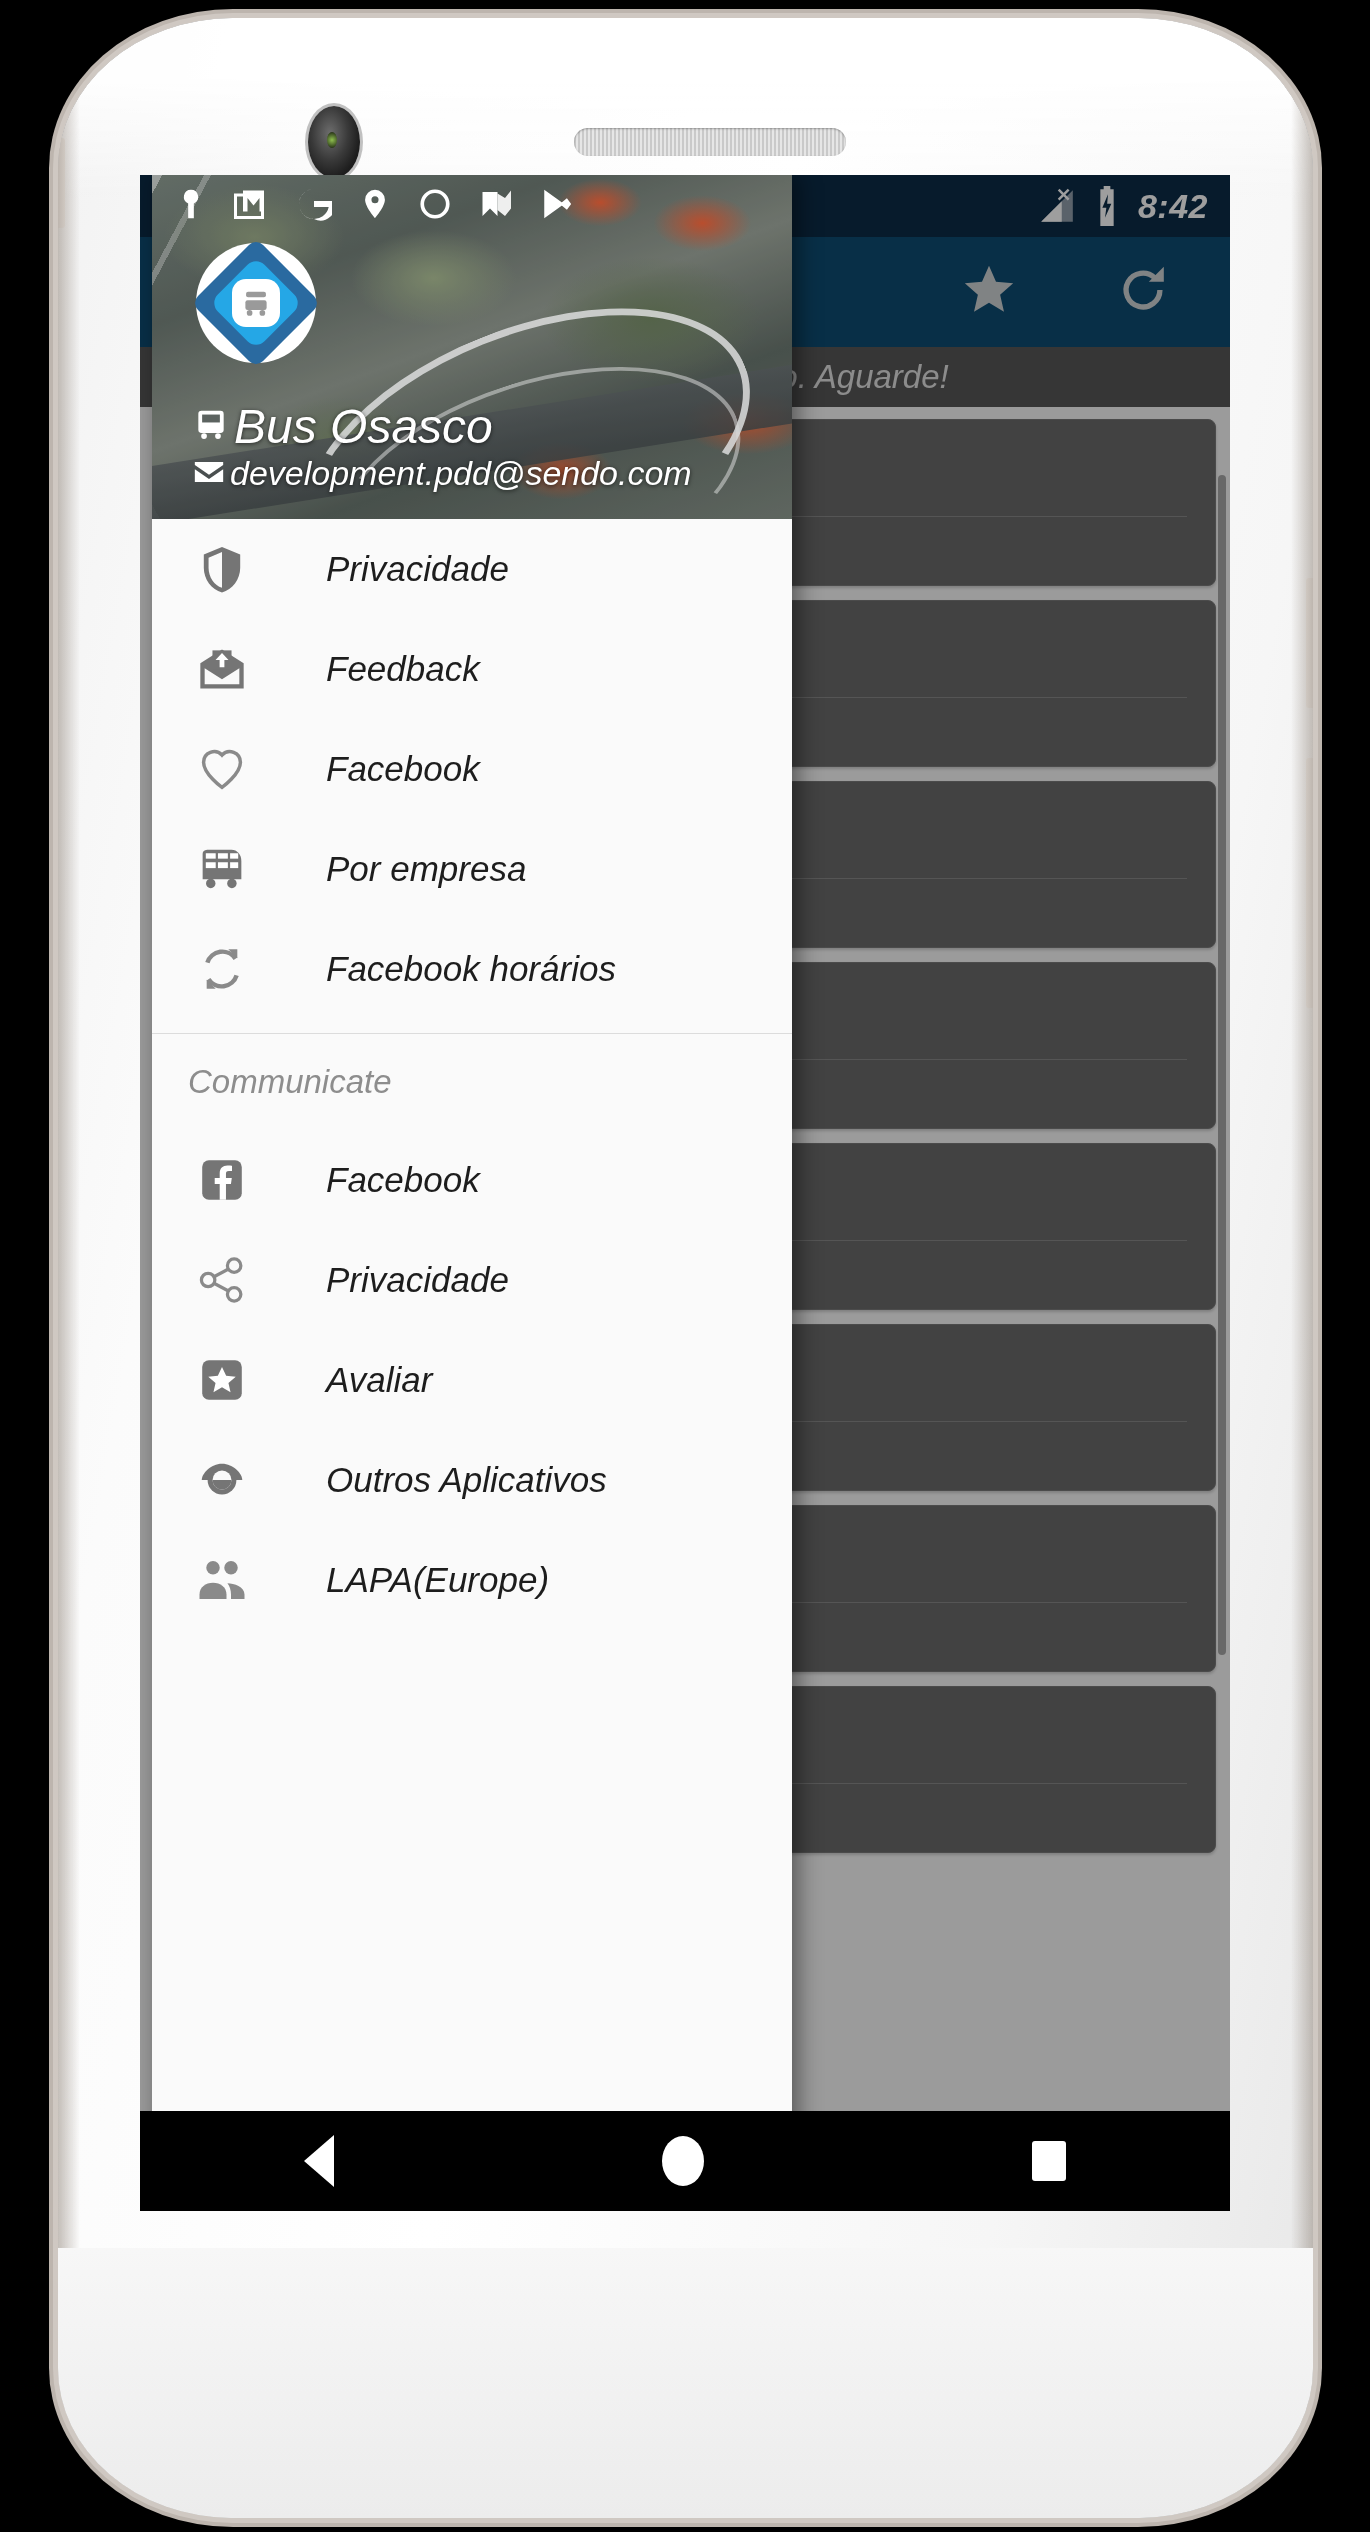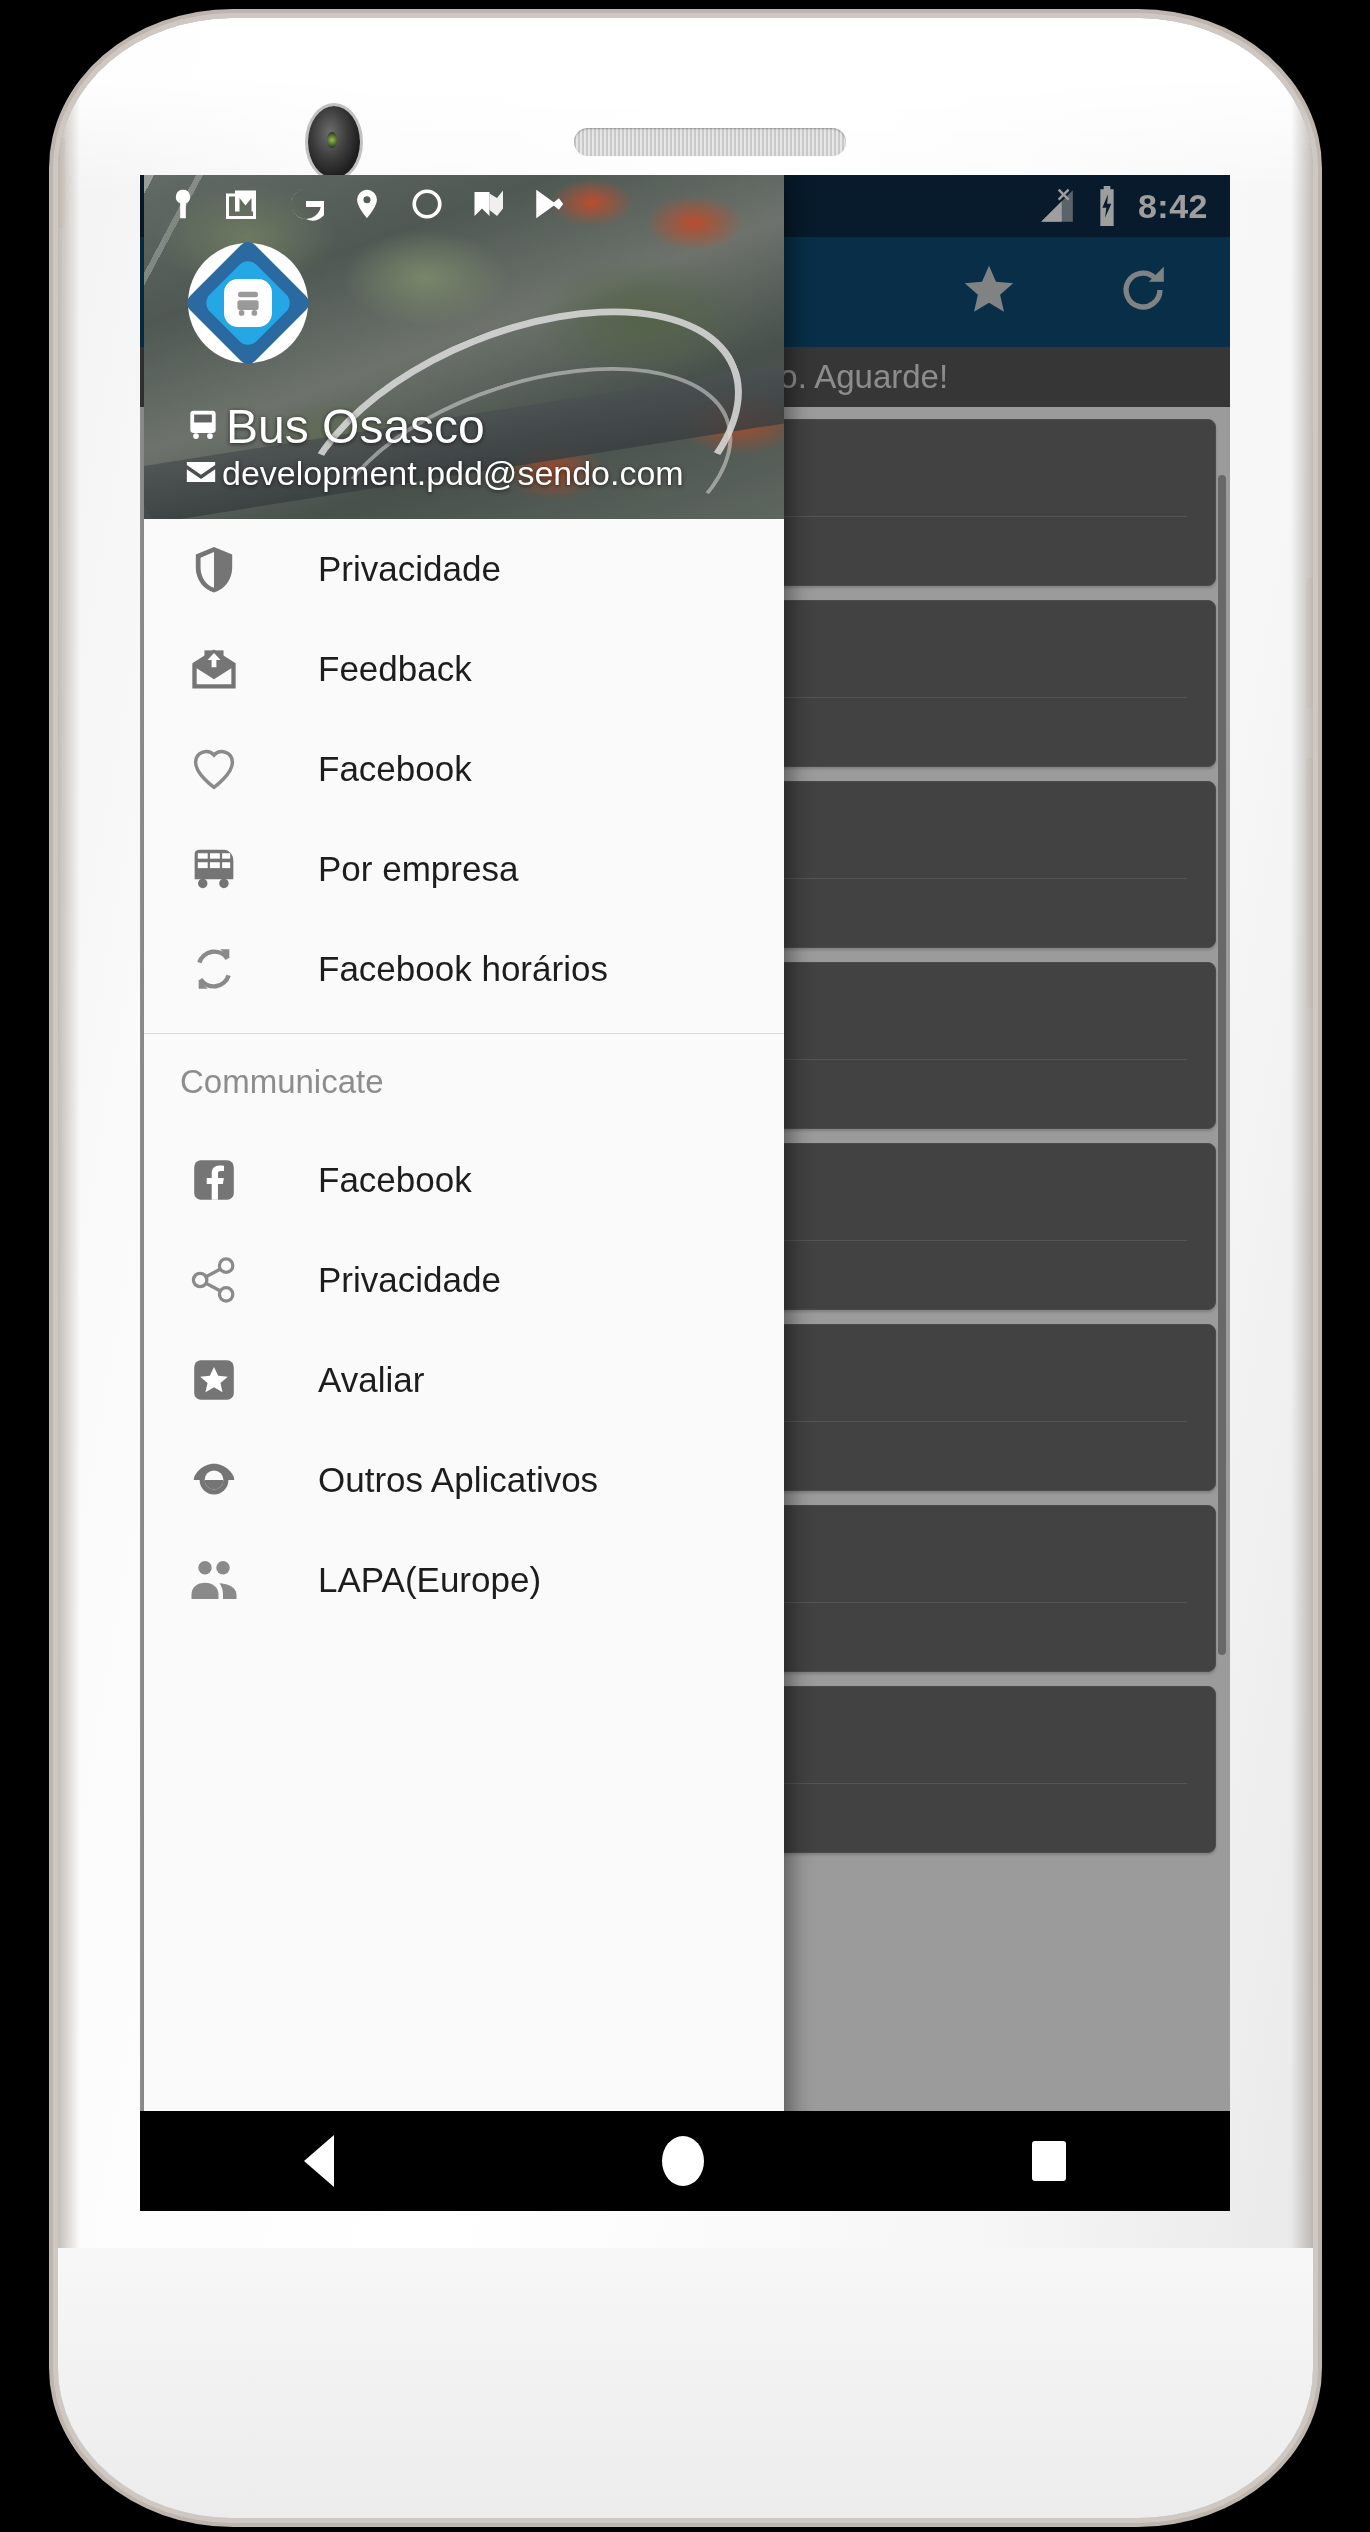--- a/index.html
+++ b/index.html
@@ -12,20 +12,21 @@
 
   
   #device {
     position: absolute;
     left: 58px; top: 18px;
     width: 1255px; height: 2500px;
     border-radius: 175px / 150px;
     background: linear-gradient(100deg,#f2f2f2 0%,#fbfbfb 18%,#ffffff 45%,#f6f6f6 78%,#e7e7e7 100%);
     box-shadow: 0 0 0 5px #cfc8c2, 0 0 0 9px #bdb5ae, 0 6px 26px rgba(0,0,0,.55);
     overflow: hidden;
+    font-style: italic;
   }
   #device-inner-sheen {
     position: absolute; inset: 0;
     border-radius: 175px / 150px;
     background:
       linear-gradient(90deg, rgba(150,140,130,.55) 0px, rgba(255,255,255,0) 22px),
       linear-gradient(270deg, rgba(150,140,130,.55) 0px, rgba(255,255,255,0) 22px),
       linear-gradient(180deg, rgba(255,255,255,.9) 0 60px, rgba(255,255,255,0) 180px);
     pointer-events: none;
   }
@@ -131,21 +132,21 @@
   #bg-scroll {
     position:absolute; right:4px; top:300px; width:8px; height:1180px;
     background:#9a9a9a; border-radius:4px; opacity:.85;
   }
 
   
   #scrim { position:absolute; inset:0; background:rgba(0,0,0,.38); }
 
   
   #drawer {
-    position:absolute; left:4px; top:0;
+    position:absolute; left:12px; top:0;
     width:640px; height:100%;
     background:#0c4a6e;
     box-shadow: 6px 0 22px rgba(0,0,0,.45);
     overflow:hidden;
     display:flex; flex-direction:column;
   }
 
   
   #drawer-header {
     position:relative;

